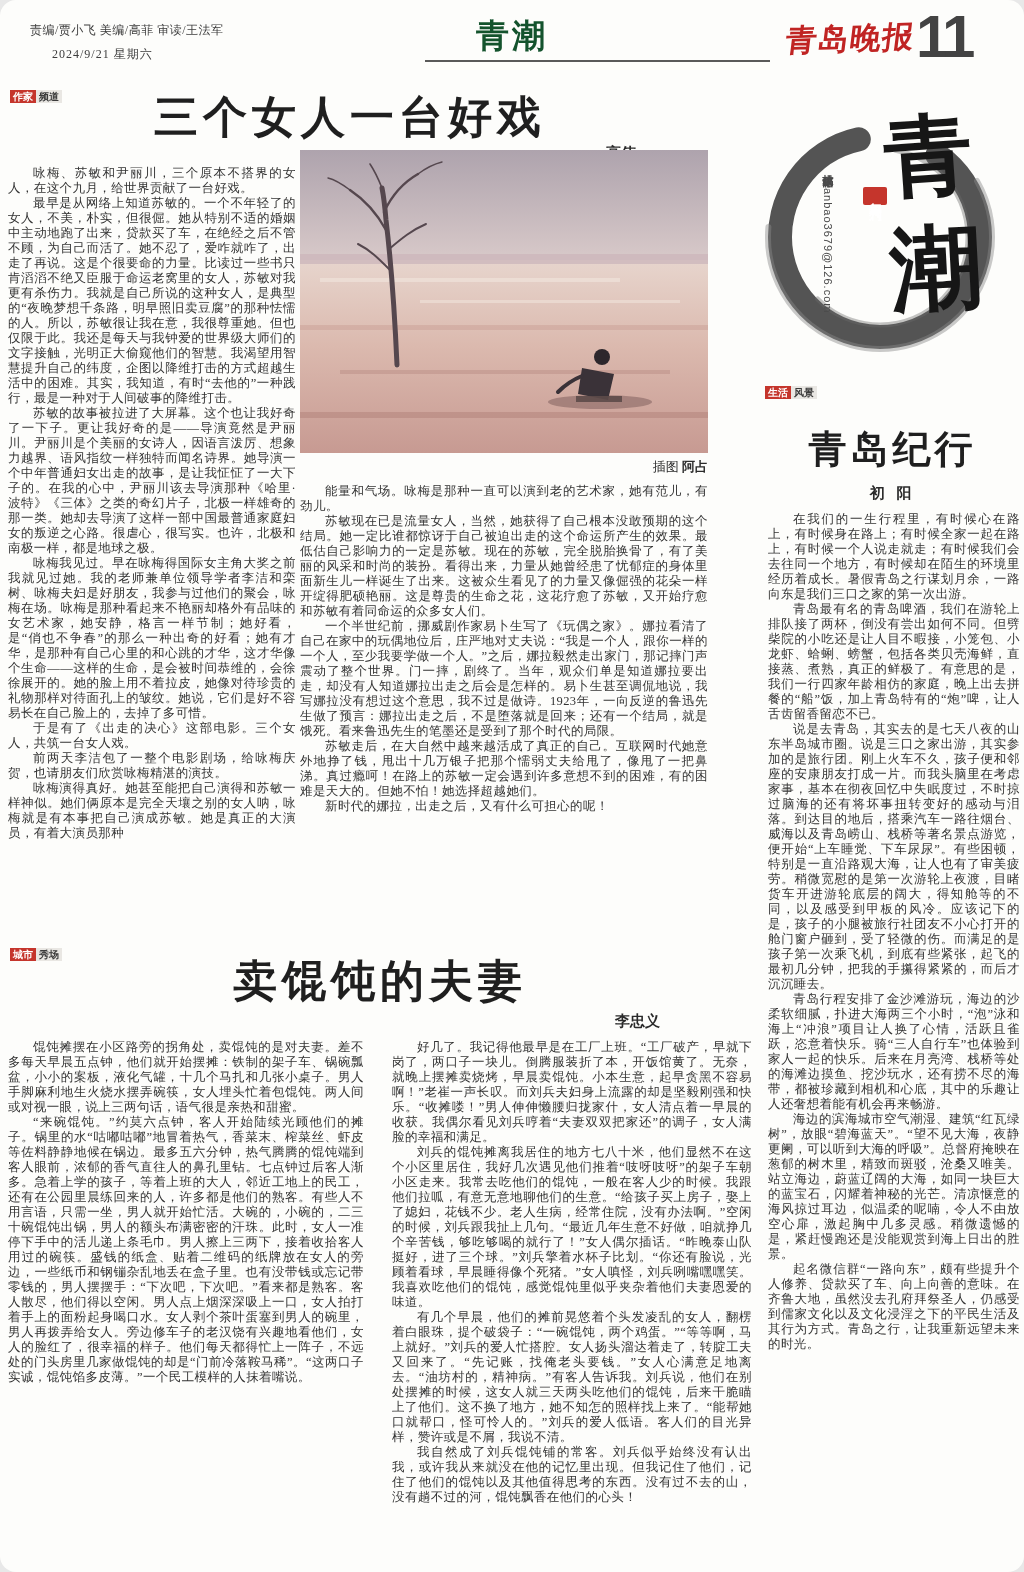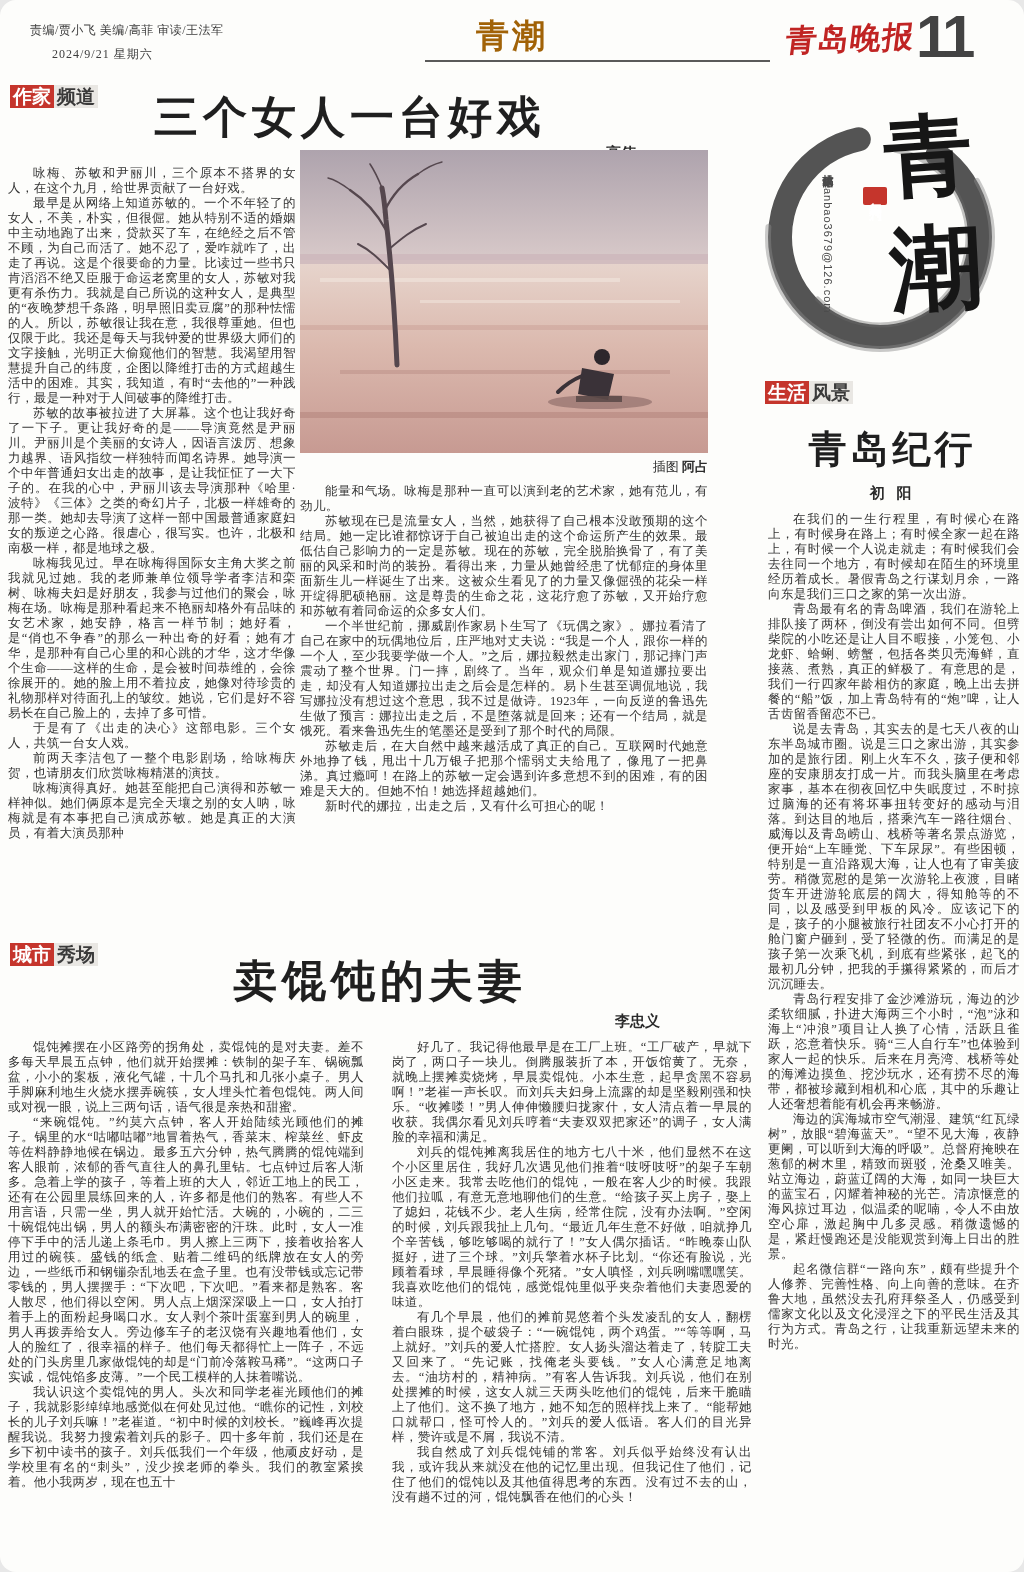--- a/index.html
+++ b/index.html
@@ -2,26 +2,26 @@
 <html><head>
 <meta charset="utf-8">
 <style>
   html,body{margin:0;padding:0;background:#e8e8e8;}
   #page{position:relative;width:1024px;height:1572px;background:#fdfdfb;overflow:hidden;
         font-family:"Liberation Serif",serif;color:#2e2e2e;margin:0 auto;border-radius:16px;}
   .abs{position:absolute;}
   
   .staff{font-size:12px;color:#3c3c3c;letter-spacing:.5px;}
   .dateline{font-size:12px;color:#3c3c3c;letter-spacing:1px;}
-  .mast-title{font-size:33px;font-weight:bold;color:#a16207;font-family:"Liberation Sans",sans-serif;letter-spacing:3px;}
+  .mast-title{font-size:33px;font-weight:bold;color:#14532d;font-family:"Liberation Sans",sans-serif;letter-spacing:3px;}
   .mast-rule{height:2px;background:#5a5a5a;}
   .paper-name{font-size:31px;font-weight:bold;color:#c02423;transform:skewX(-9deg) rotate(-2deg);letter-spacing:1px;font-family:"Liberation Serif",serif;}
   .page-num{font-size:60px;font-weight:bold;color:#434343;font-family:"Liberation Sans",sans-serif;letter-spacing:-4px;}
   
-  .tag{font-size:19px;font-weight:bold;font-family:"Liberation Sans",sans-serif;line-height:18px;}
+  .tag{font-size:10px;font-weight:bold;font-family:"Liberation Sans",sans-serif;line-height:18px;}
   .tag .red{background:#c5352c;color:#fff;padding:1px 3px;}
   .tag .blk{background:#e9e7e3;color:#3a3a3a;padding:1px 3px;}
   
   .h-main{font-size:44px;font-weight:bold;color:#1f1f1f;font-family:"Liberation Sans",sans-serif;letter-spacing:5px;text-align:center;}
   .h-side{font-size:38px;font-weight:bold;color:#1f1f1f;font-family:"Liberation Sans",sans-serif;letter-spacing:4px;text-align:center;}
   .byline{font-size:15px;font-weight:bold;color:#2a2a2a;}
   .byline-c{font-size:15px;font-weight:bold;color:#2a2a2a;text-align:center;letter-spacing:4px;}
   
   .bodytext{font-size:12.5px;line-height:15px;letter-spacing:.4px;color:#333;text-align:justify;overflow:hidden;}
   .bodytext p{margin:0;text-indent:2em;}
@@ -121,21 +121,20 @@
 
   <div class="abs tag" style="left:10px;top:946px;">
     <span class="red">城市</span><span class="blk">秀场</span>
   </div>
   <div class="abs h-main" style="left:8px;top:952px;width:744px;">卖馄饨的夫妻</div>
   <div class="abs byline" style="left:615px;top:1012px;">李忠义</div>
 
   <div class="abs bodytext" style="left:8px;top:1040px;width:356px;height:532px;">
       <p>馄饨摊摆在小区路旁的拐角处，卖馄饨的是对夫妻。差不多每天早晨五点钟，他们就开始摆摊：铁制的架子车、锅碗瓢盆，小小的案板，液化气罐，十几个马扎和几张小桌子。男人手脚麻利地生火烧水摆弄碗筷，女人埋头忙着包馄饨。两人间或对视一眼，说上三两句话，语气很是亲热和甜蜜。</p>
       <p>“来碗馄饨。”约莫六点钟，客人开始陆续光顾他们的摊子。锅里的水“咕嘟咕嘟”地冒着热气，香菜末、榨菜丝、虾皮等佐料静静地候在锅边。最多五六分钟，热气腾腾的馄饨端到客人眼前，浓郁的香气直往人的鼻孔里钻。七点钟过后客人渐多。急着上学的孩子，等着上班的大人，邻近工地上的民工，还有在公园里晨练回来的人，许多都是他们的熟客。有些人不用言语，只需一坐，男人就开始忙活。大碗的，小碗的，二三十碗馄饨出锅，男人的额头布满密密的汗珠。此时，女人一准停下手中的活儿递上条毛巾。男人擦上三两下，接着收拾客人用过的碗筷。盛钱的纸盒、贴着二维码的纸牌放在女人的旁边，一些纸币和钢镚杂乱地丢在盒子里。也有没带钱或忘记带零钱的，男人摆摆手：“下次吧，下次吧。”看来都是熟客。客人散尽，他们得以空闲。男人点上烟深深吸上一口，女人拍打着手上的面粉起身喝口水。女人剥个茶叶蛋塞到男人的碗里，男人再拨弄给女人。旁边修车子的老汉饶有兴趣地看他们，女人的脸红了，很幸福的样子。他们每天都得忙上一阵子，不远处的门头房里几家做馄饨的却是“门前冷落鞍马稀”。“这两口子实诚，馄饨馅多皮薄。”一个民工模样的人抹着嘴说。</p>
-      <p>我认识这个卖馄饨的男人。头次和同学老崔光顾他们的摊子，我就影影绰绰地感觉似在何处见过他。“瞧你的记性，刘校长的儿子刘兵嘛！”老崔道。“初中时候的刘校长。”巍峰再次提醒我说。我努力搜索着刘兵的影子。四十多年前，我们还是在乡下初中读书的孩子。刘兵低我们一个年级，他顽皮好动，是学校里有名的“刺头”，没少挨老师的拳头。我们的教室紧挨着。他小我两岁，现在也五十</p>
     </div>
   <div class="abs bodytext" style="left:392px;top:1040px;width:360px;height:532px;">
       <p>好几了。我记得他最早是在工厂上班。“工厂破产，早就下岗了，两口子一块儿。倒腾服装折了本，开饭馆黄了。无奈，就晚上摆摊卖烧烤，早晨卖馄饨。小本生意，起早贪黑不容易啊！”老崔一声长叹。而刘兵夫妇身上流露的却是坚毅刚强和快乐。“收摊喽！”男人伸伸懒腰归拢家什，女人清点着一早晨的收获。我偶尔看见刘兵哼着“夫妻双双把家还”的调子，女人满脸的幸福和满足。</p>
       <p>刘兵的馄饨摊离我居住的地方七八十米，他们显然不在这个小区里居住，我好几次遇见他们推着“吱呀吱呀”的架子车朝小区走来。我常去吃他们的馄饨，一般在客人少的时候。我跟他们拉呱，有意无意地聊他们的生意。“给孩子买上房子，娶上了媳妇，花钱不少。老人生病，经常住院，没有办法啊。”空闲的时候，刘兵跟我扯上几句。“最近几年生意不好做，咱就挣几个辛苦钱，够吃够喝的就行了！”女人偶尔插话。“昨晚泰山队挺好，进了三个球。”刘兵擎着水杯子比划。“你还有脸说，光顾着看球，早晨睡得像个死猪。”女人嗔怪，刘兵咧嘴嘿嘿笑。我喜欢吃他们的馄饨，感觉馄饨里似乎夹杂着他们夫妻恩爱的味道。</p>
       <p>有几个早晨，他们的摊前晃悠着个头发凌乱的女人，翻楞着白眼珠，提个破袋子：“一碗馄饨，两个鸡蛋。”“等等啊，马上就好。”刘兵的爱人忙搭腔。女人扬头溜达着走了，转腚工夫又回来了。“先记账，找俺老头要钱。”女人心满意足地离去。“油坊村的，精神病。”有客人告诉我。刘兵说，他们在别处摆摊的时候，这女人就三天两头吃他们的馄饨，后来干脆瞄上了他们。这不换了地方，她不知怎的照样找上来了。“能帮她口就帮口，怪可怜人的。”刘兵的爱人低语。客人们的目光异样，赞许或是不屑，我说不清。</p>
       <p>我自然成了刘兵馄饨铺的常客。刘兵似乎始终没有认出我，或许我从来就没在他的记忆里出现。但我记住了他们，记住了他们的馄饨以及其他值得思考的东西。没有过不去的山，没有趟不过的河，馄饨飘香在他们的心头！</p>
     </div>
 
   <div class="abs" style="left:762px;top:95px;width:258px;height:290px;">
     <svg width="258" height="290" viewBox="0 0 258 290" style="position:absolute;left:0;top:0;">
@@ -156,16 +155,16 @@
     <span class="red">生活</span><span class="blk">风景</span>
   </div>
   <div class="abs h-side" style="left:765px;top:424px;width:255px;">青岛纪行</div>
   <div class="abs byline-c" style="left:765px;top:484px;width:255px;">初 阳</div>
   <div class="abs bodytext" style="left:768px;top:512px;width:252px;height:1056px;">
       <p>在我们的一生行程里，有时候心在路上，有时候身在路上；有时候全家一起在路上，有时候一个人说走就走；有时候我们会去往同一个地方，有时候却在陌生的环境里经历着成长。暑假青岛之行谋划月余，一路向东是我们三口之家的第一次出游。</p>
       <p>青岛最有名的青岛啤酒，我们在游轮上排队接了两杯，倒没有尝出如何不同。但劈柴院的小吃还是让人目不暇接，小笼包、小龙虾、蛤蜊、螃蟹，包括各类贝壳海鲜，直接蒸、煮熟，真正的鲜极了。有意思的是，我们一行四家年龄相仿的家庭，晚上出去拼餐的“船”饭，加上青岛特有的“炮”啤，让人舌齿留香留恋不已。</p>
       <p>说是去青岛，其实去的是七天八夜的山东半岛城市圈。说是三口之家出游，其实参加的是旅行团。刚上火车不久，孩子便和邻座的安康朋友打成一片。而我头脑里在考虑家事，基本在彻夜回忆中失眠度过，不时掠过脑海的还有将坏事扭转变好的感动与泪落。到达目的地后，搭乘汽车一路往烟台、威海以及青岛崂山、栈桥等著名景点游览，便开始“上车睡觉、下车尿尿”。有些困顿，特别是一直沿路观大海，让人也有了审美疲劳。稍微宽慰的是第一次游轮上夜渡，目睹货车开进游轮底层的阔大，得知舱等的不同，以及感受到甲板的风冷。应该记下的是，孩子的小腿被旅行社团友不小心打开的舱门窗户砸到，受了轻微的伤。而满足的是孩子第一次乘飞机，到底有些紧张，起飞的最初几分钟，把我的手攥得紧紧的，而后才沉沉睡去。</p>
       <p>青岛行程安排了金沙滩游玩，海边的沙柔软细腻，扑进大海两三个小时，“泡”泳和海上“冲浪”项目让人换了心情，活跃且雀跃，恣意着快乐。骑“三人自行车”也体验到家人一起的快乐。后来在月亮湾、栈桥等处的海滩边摸鱼、挖沙玩水，还有捞不尽的海带，都被珍藏到相机和心底，其中的乐趣让人还奢想着能有机会再来畅游。</p>
       <p>海边的滨海城市空气潮湿、建筑“红瓦绿树”，放眼“碧海蓝天”。“望不见大海，夜静更阑，可以听到大海的呼吸”。总督府掩映在葱郁的树木里，精致而斑驳，沧桑又唯美。站立海边，蔚蓝辽阔的大海，如同一块巨大的蓝宝石，闪耀着神秘的光芒。清凉惬意的海风掠过耳边，似温柔的呢喃，令人不由放空心扉，激起胸中几多灵感。稍微遗憾的是，紧赶慢跑还是没能观赏到海上日出的胜景。</p>
-      <p>起名微信群“一路向东”，颇有些提升个人修养、完善性格、向上向善的意味。在齐鲁大地，虽然没去孔府拜祭圣人，仍感受到儒家文化以及文化浸淫之下的平民生活及其行为方式。青岛之行，让我重新远望未来的时光。</p>
+      <p>起名微信群“一路向东”，颇有些提升个人修养、贷款买了车、向上向善的意味。在齐鲁大地，虽然没去孔府拜祭圣人，仍感受到儒家文化以及文化浸淫之下的平民生活及其行为方式。青岛之行，让我重新远望未来的时光。</p>
     </div>
 
 </div>
 
 </body></html>

